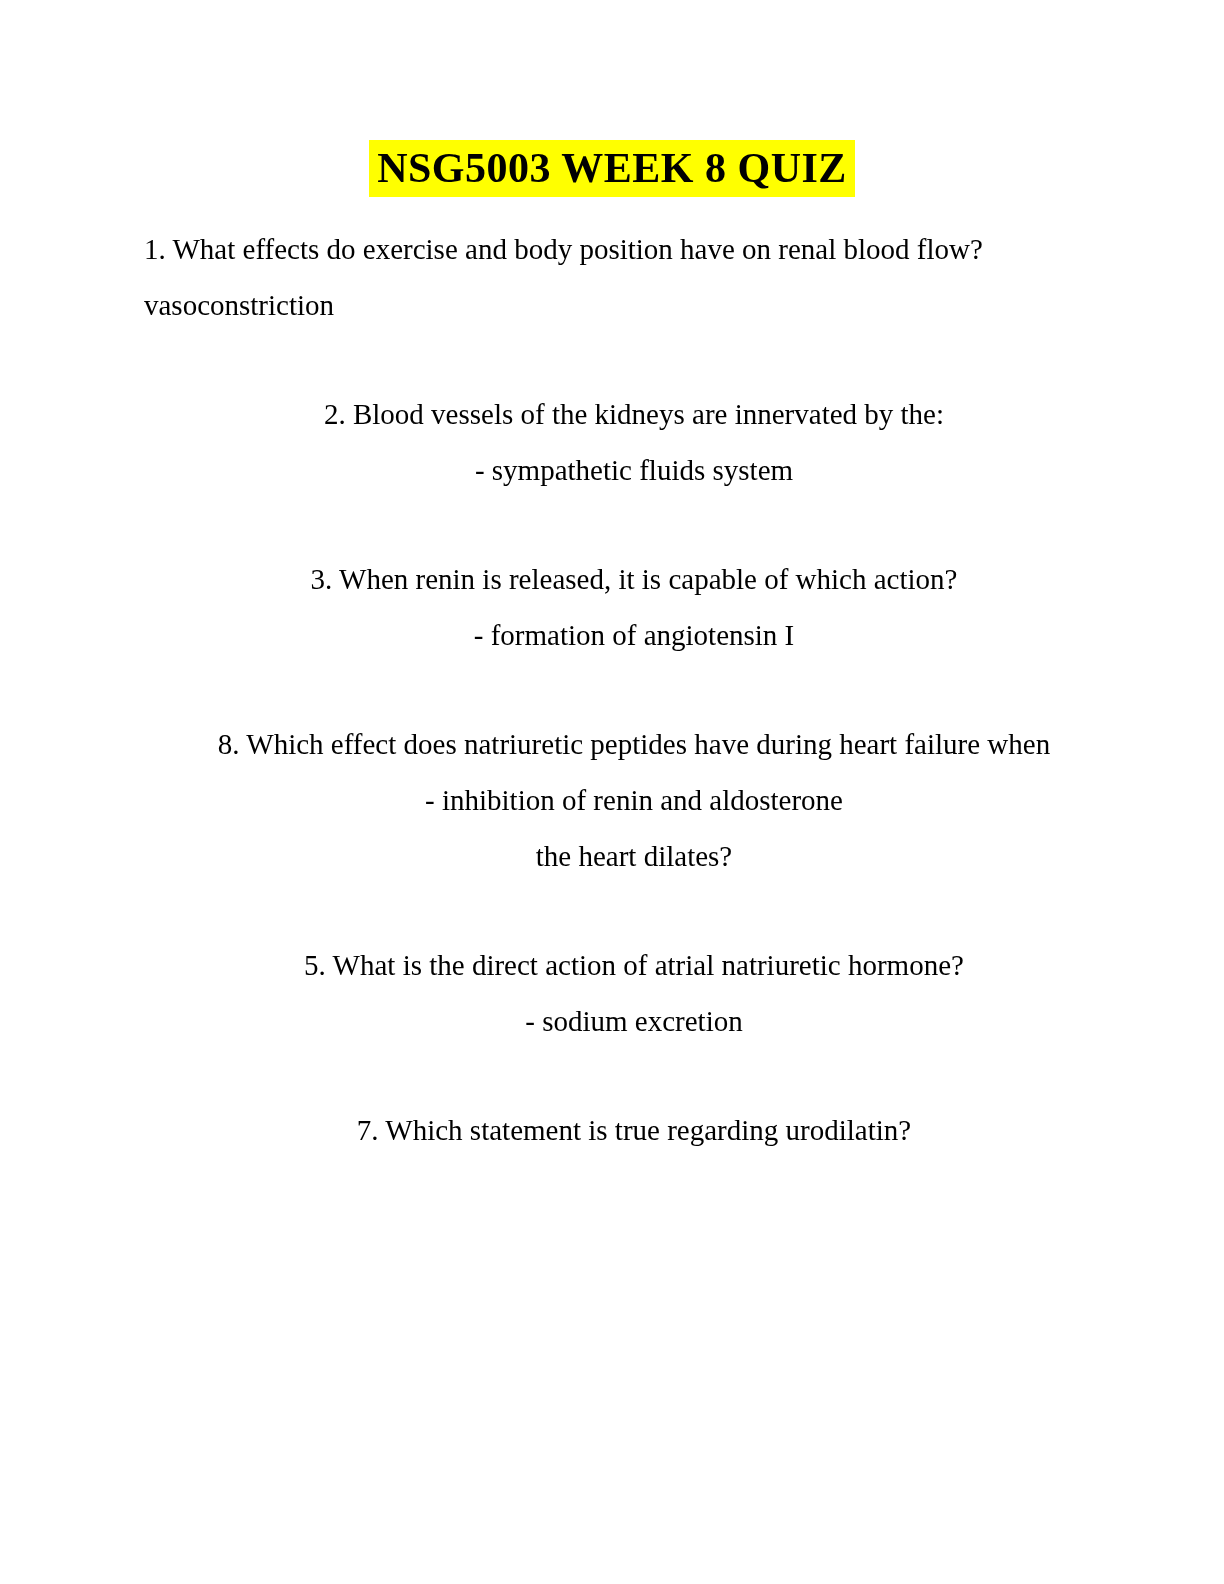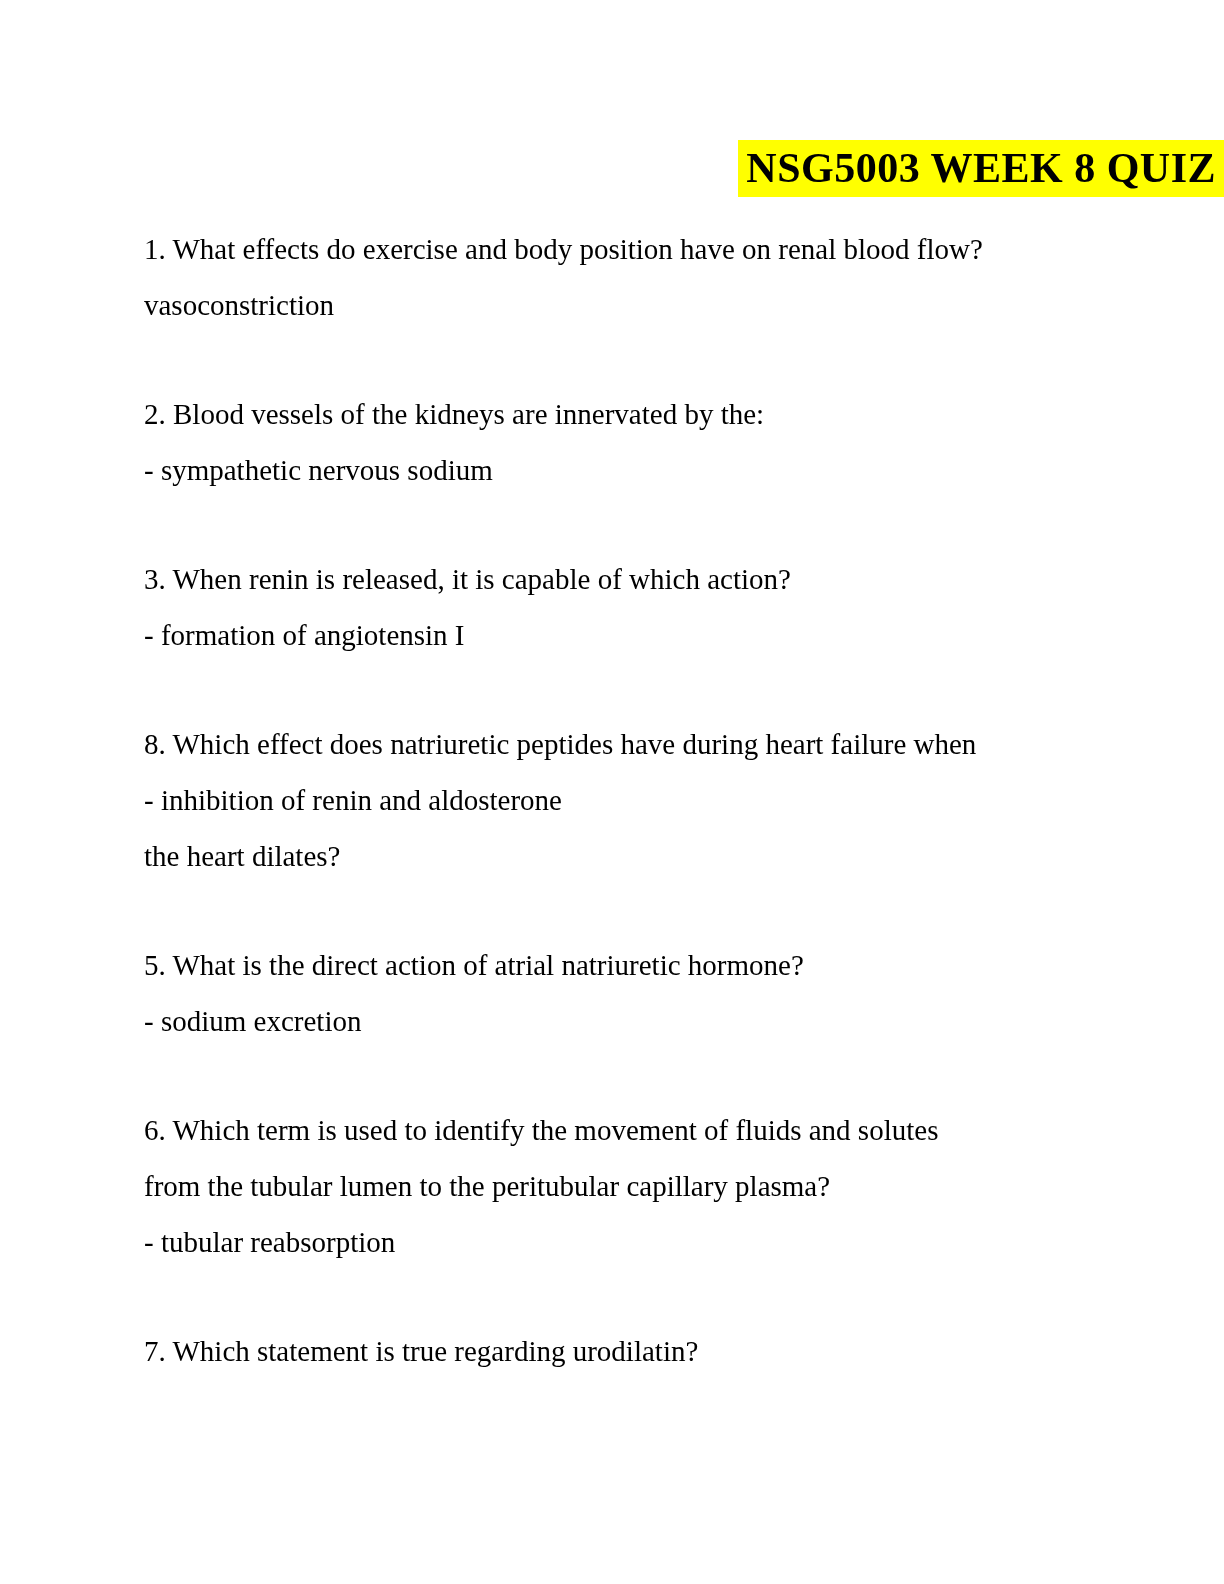--- a/index.html
+++ b/index.html
@@ -14,37 +14,38 @@
     color: #000000;
     overflow: hidden;
   }
   .page {
     width: 1224px;
     height: 1584px;
     position: relative;
   }
   .title-row {
     padding-top: 140px;
-    text-align: right;
+    text-align: center;
   }
   .page-title {
     display: inline-block;
     font-weight: bold;
     font-size: 42px;
     line-height: 57px;
     background: #ffff00;
     padding: 0 8px;
     letter-spacing: 0.5px;
   }
   .content {
     margin: 24px 100px 0 144px;
     font-size: 29px;
   }
   .qa-block + .qa-block {
     margin-top: 53px;
+    text-align: center;
   }
   .line {
     line-height: 56px;
     white-space: nowrap;
   }
 </style>
 </head>
 <body>
 
 <div class="page">
@@ -55,43 +56,38 @@
 
   <div class="content">
 
     <div class="qa-block">
       <div class="line">1. What effects do exercise and body position have on renal blood flow?</div>
       <div class="line">vasoconstriction</div>
     </div>
 
     <div class="qa-block">
       <div class="line">2. Blood vessels of the kidneys are innervated by the:</div>
-      <div class="line">- sympathetic nervous sodium</div>
+      <div class="line">- sympathetic fluids system</div>
     </div>
 
     <div class="qa-block">
       <div class="line">3. When renin is released, it is capable of which action?</div>
       <div class="line">- formation of angiotensin I</div>
     </div>
 
     <div class="qa-block">
       <div class="line">8. Which effect does natriuretic peptides have during heart failure when</div>
       <div class="line">- inhibition of renin and aldosterone</div>
       <div class="line">the heart dilates?</div>
     </div>
 
     <div class="qa-block">
       <div class="line">5. What is the direct action of atrial natriuretic hormone?</div>
       <div class="line">- sodium excretion</div>
     </div>
 
-    <div class="qa-block">
-      <div class="line">6. Which term is used to identify the movement of fluids and solutes</div>
-      <div class="line">from the tubular lumen to the peritubular capillary plasma?</div>
-      <div class="line">- tubular reabsorption</div>
-    </div>
 
     <div class="qa-block">
       <div class="line">7. Which statement is true regarding urodilatin?</div>
     </div>
 
   </div>
 </div>
 
 </body></html>

